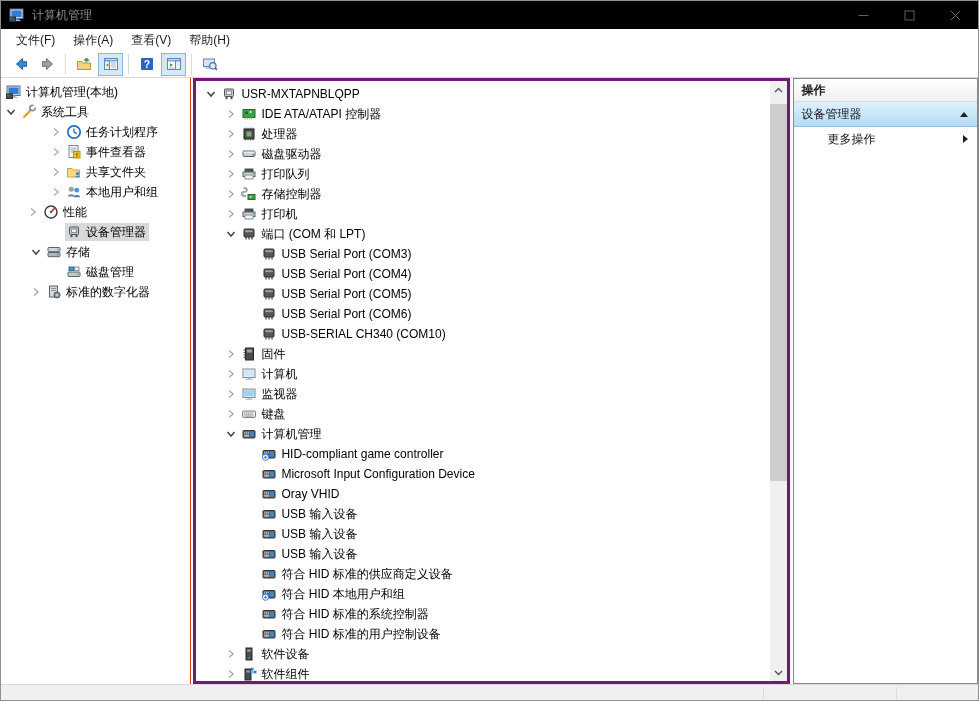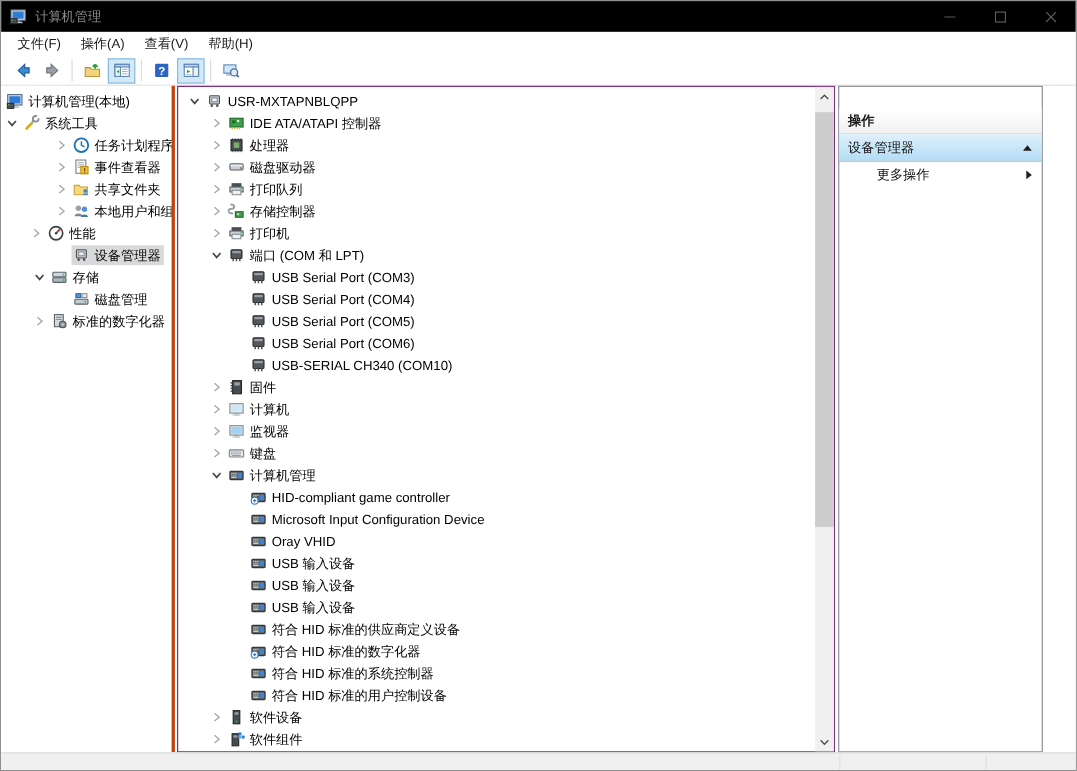--- a/index.html
+++ b/index.html
@@ -21,44 +21,44 @@
   .menu-item { font-size: 12px; color: #1a1a1a; padding: 3px 9px; cursor: default; }
   
   .toolbar { height: 27px; display: flex; align-items: center; padding-left: 6px;
              border-bottom: 1px solid #d9d9d9; background:#fff; }
   .tbtn { width: 25px; height: 23px; border: 1px solid transparent; background: none;
           display: flex; align-items: center; justify-content: center; margin: 0 1px; }
   .tbtn.toggled { background: #d3e9f8; border-color: #86b7dd; }
   .tsep { width: 1px; height: 20px; background: #d9d9d9; margin: 0 4px; display:inline-block; }
   
   .main { display: flex; height: 606px; background: #fff; }
-  .left-pane { width: 158px; border-right: 3px solid #c2410c; padding-top: 4px;
+  .left-pane { width: 191px; border-right: 1px solid #c2410c; padding-top: 4px;
                overflow: hidden; background:#fff; }
   .mid-pane { position: relative; width: 598px; margin-left: 2px;
-              border: 1px solid #701a75; background: #fff; }
+              border: 3px solid #701a75; background: #fff; }
   .mid-content { position: absolute; left: 0; top: 0; bottom: 0; right: 17px;
                  overflow: hidden; padding-top: 3px; }
   .right-pane { width: 186px; margin-left: 3px; border: 1px solid #828790; background: #fff; }
   
   .trow { height: 20px; display: flex; align-items: center; white-space: nowrap;
           font-size: 12px; color: #000; cursor: default; }
   .chev { width: 19px; height: 16px; display: inline-flex; align-items: center; justify-content: center; flex: none; }
   .hl { display: inline-flex; align-items: center; padding: 1px 3px 1px 1px; }
   .hl.selected { background: #d9d9d9; }
   .ticon { width: 16px; height: 16px; display: inline-flex; flex: none; margin-right: 4px; }
   .tlabel { line-height: 16px; }
   
   .vscroll { position: absolute; top: 0; right: 0; bottom: 0; width: 17px; background: #f0f0f0; }
   .sb-btn { height: 17px; width: 17px; display: flex; align-items: center; justify-content: center; }
   .sb-btn.down { position: absolute; bottom: 0; left: 0; }
   .sb-thumb { position: absolute; top: 23px; left: 0; width: 17px; height: 377px; background: #cdcdcd; }
   
   .ap-header { height: 23px; line-height: 23px; padding-left: 8px; font-size: 12px; font-weight: 700;
                color: #1a1a1a; background: linear-gradient(#ffffff, #f1f1f1);
-               border-bottom: 1px solid #d9d9d9; margin-top: 20px; }
+               border-bottom: 1px solid #d9d9d9; }
   .ap-group { height: 25px; display: flex; align-items: center; padding: 0 9px 0 8px; font-size: 12px;
               color: #111; background: linear-gradient(#def1fc, #b4dcf4);
               border-bottom: 1px solid #96bdd9; }
   .tri-up { margin-left: auto; width: 0; height: 0;
             border-left: 4px solid transparent; border-right: 4px solid transparent;
             border-bottom: 5px solid #1f1f1f; }
   .ap-more { height: 24px; display: flex; align-items: center; padding-left: 34px; font-size: 12px; color: #111; }
   .tri-right { margin-left: auto; margin-right: 9px; width: 0; height: 0;
                border-top: 4px solid transparent; border-bottom: 4px solid transparent;
                border-left: 5px solid #1f1f1f; }
@@ -848,21 +848,21 @@
                     <rect x="5" y="5.8" width="1.2" height="1"></rect>
                     <rect x="6.8" y="5.8" width="1.2" height="1"></rect>
                     <rect x="3.2" y="7.4" width="1.2" height="1"></rect>
                     <rect x="5" y="7.4" width="1.2" height="1"></rect>
                   </g>
                   <rect x="9" y="5.8" width="4" height="4.8" fill="#3b86d0"></rect>
                   <circle cx="4.5" cy="11.2" r="3.1" fill="#fff" stroke="#2f7cd6"></circle>
                   <path d="M4.5 9.7 v3 M3 11.2 h3" stroke="#2f7cd6" stroke-width="1.1"></path>
                 </svg>
               </span>
-              <span class="tlabel">符合 HID 标准的数字化器</span>
+              <span class="tlabel">符合 HID 本地用户和组</span>
             </span>
           </div>
           <div class="trow" style="padding-left:45px">
             <span class="chev"></span>
             <span class="hl">
               <span class="ticon">
                 <svg width="16" height="16" viewBox="0 0 16 16">
                   <rect x="2" y="4.5" width="12" height="7.5" rx="0.8" fill="#5b6065" stroke="#33373b"></rect>
                   <g fill="#c7ccd0">
                     <rect x="3.2" y="5.8" width="1.2" height="1"></rect>

